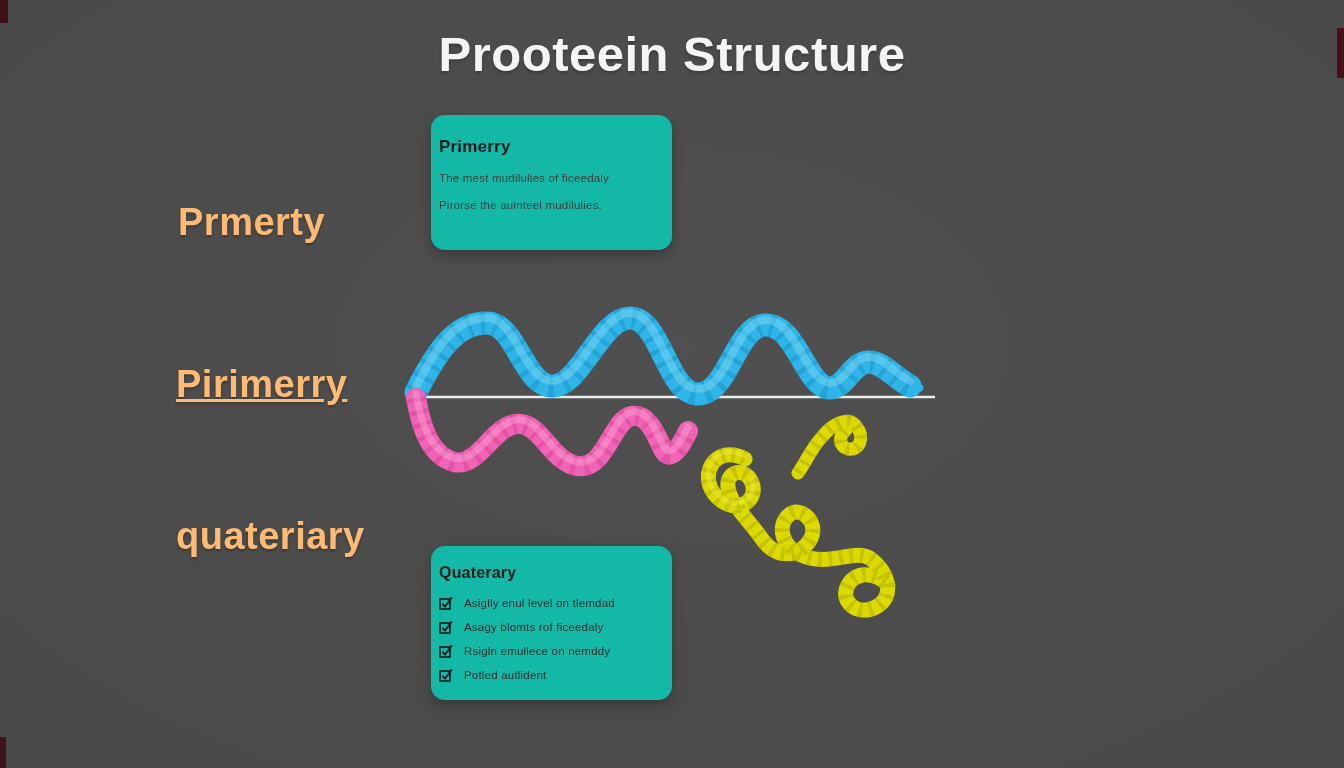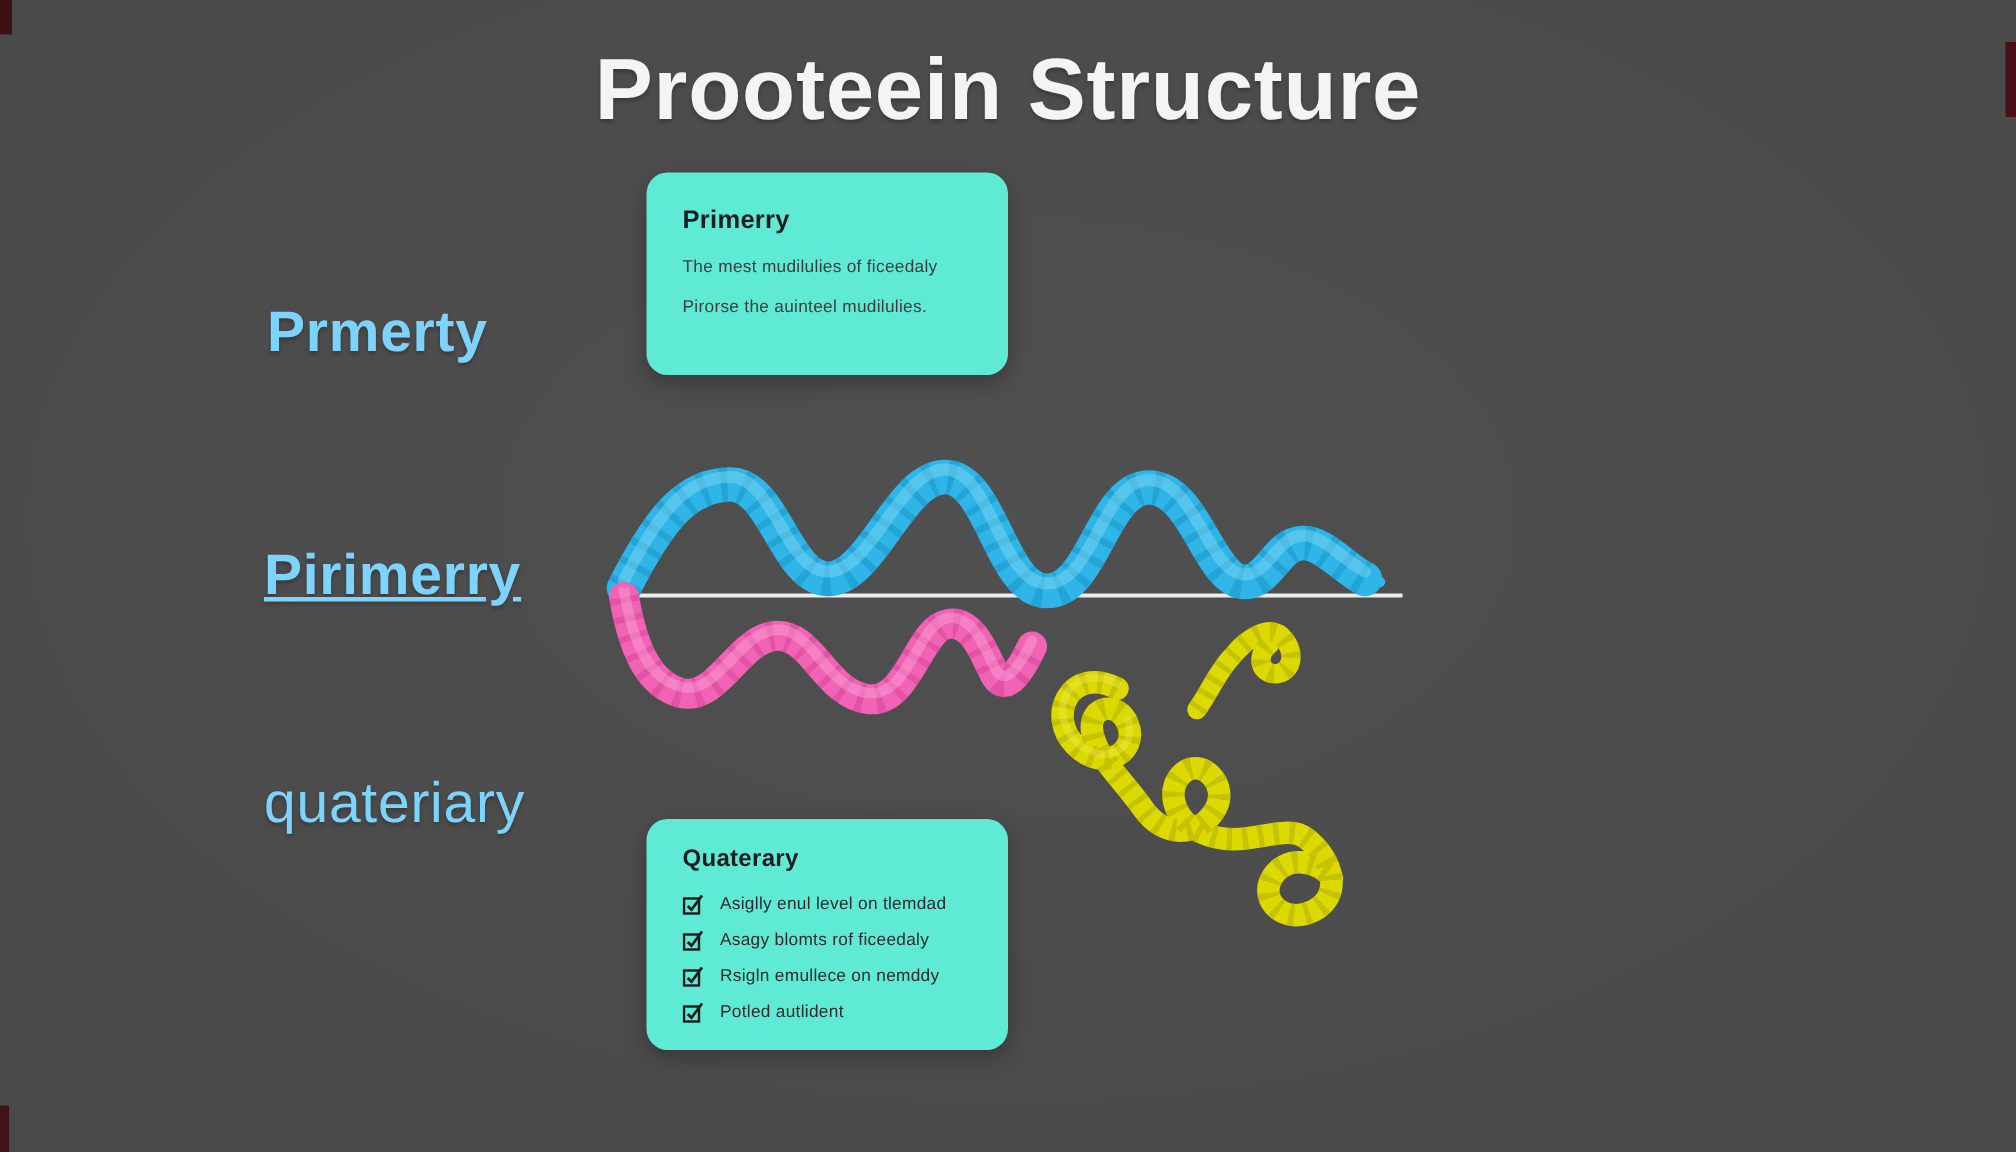--- a/index.html
+++ b/index.html
@@ -10,40 +10,40 @@
     background: #4a4a4b;
   }
   .vignette {
     position: absolute; inset: 0;
     background: radial-gradient(120% 125% at 50% 45%, rgba(255,255,255,0.03) 0%, rgba(0,0,0,0) 55%, rgba(0,0,0,0.16) 100%);
     pointer-events: none;
   }
   .page-title {
     position: absolute; top: 26px; left: 0; width: 100%;
     text-align: center;
-    font-size: 58px; font-weight: 700; letter-spacing: 0.5px;
+    font-size: 49px; font-weight: 700; letter-spacing: 0.5px;
     color: #f4f4f4;
     text-shadow: 0 2px 3px rgba(0,0,0,0.25);
   }
   .row-label {
     position: absolute;
     font-size: 38px; font-weight: 700; letter-spacing: 0.5px;
-    color: #7dd3fc;
+    color: #fdba74;
     text-shadow: 0 2px 3px rgba(0,0,0,0.25);
   }
   .row-label.l1 { left: 178px; top: 201px; }
   .row-label.l2 { left: 176px; top: 363px; text-decoration: underline; }
-  .row-label.l3 { left: 176px; top: 515px; font-weight: 400; }
+  .row-label.l3 { left: 176px; top: 515px; font-weight: 700; }
   .card {
     position: absolute;
     width: 241px;
-    background: #5eead4;
+    background: #14b8a6;
     border-radius: 14px;
     box-shadow: 0 5px 14px rgba(0,0,0,0.28);
-    padding: 22px 24px;
+    padding: 22px 8px;
   }
   .card.primary { left: 431px; top: 115px; height: 135px; }
   .card.quaternary { left: 431px; top: 546px; height: 154px; padding-top: 18px; }
   .card-heading {
     font-size: 17px; font-weight: 600; color: #1d1d1f;
     margin-bottom: 15px; letter-spacing: 0.2px;
   }
   .card.quaternary .card-heading { font-size: 16px; margin-bottom: 14px; }
   .card-line {
     font-size: 11.5px; color: #3c3c3e; margin-bottom: 15px; letter-spacing: 0.2px;

